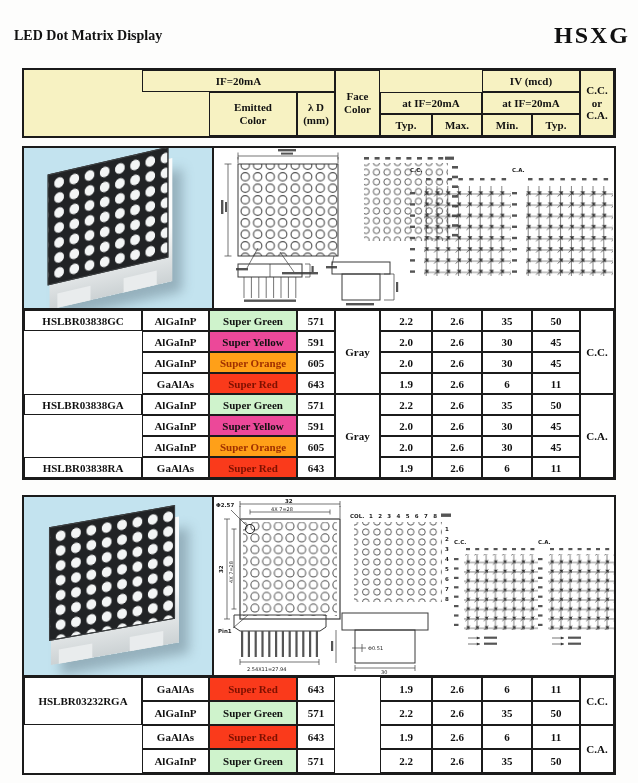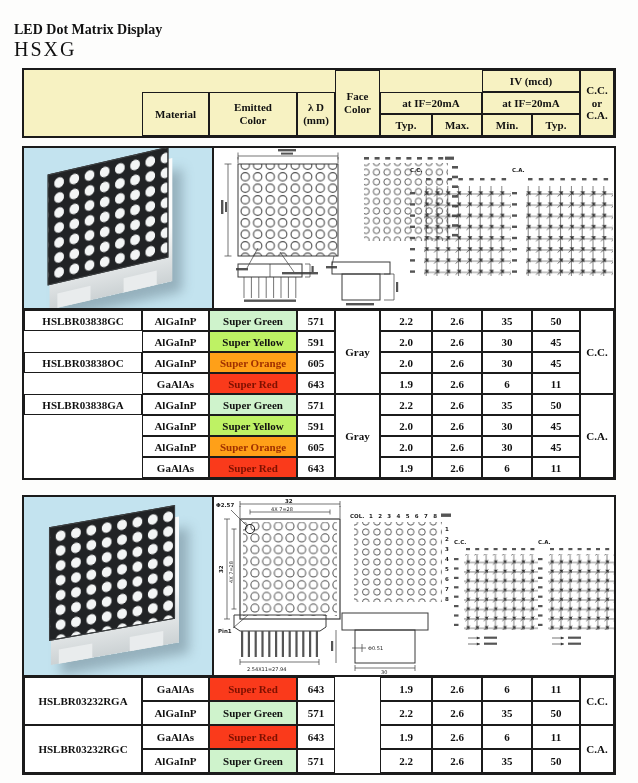--- a/index.html
+++ b/index.html
@@ -2,23 +2,23 @@
 <html><head>
 <meta charset="utf-8">
 <style>
   html,body{margin:0;padding:0;}
   body{
     width:638px;height:783px;position:relative;background:#fdfdfc;
     font-family:"Liberation Serif", serif;color:#111;overflow:hidden;
   }
   
   .page-header{position:absolute;left:14px;right:8px;top:22px;display:flex;
-    justify-content:space-between;align-items:flex-start;flex-direction:column;}
+    justify-content:space-between;align-items:center;}
   .page-title{font-size:14px;font-weight:bold;}
-  .brand{font-size:20px;font-weight:normal;letter-spacing:2px;}
+  .brand{font-size:24px;font-weight:bold;letter-spacing:2px;}
 
   
   :root{--cols:118px 67px 88px 38px 45px 52px 50px 50px 48px 34px;--bd:#1b1b1b;}
 
   
   .htable{position:absolute;left:22px;top:68px;width:590px;border:2px solid var(--bd);
     background:#F7F2C2;display:grid;grid-template-columns:var(--cols);grid-auto-rows:22px;}
   .hc{border:1px solid var(--bd);display:flex;flex-direction:column;align-items:center;
     justify-content:center;font-weight:bold;font-size:11px;line-height:1.15;
     text-align:center;white-space:pre-line;}
@@ -48,41 +48,41 @@
     background-image:radial-gradient(circle,#f3f5f5 4.6px,rgba(0,0,0,0) 5.4px);
     background-size:15.6px 14.6px;background-position:3px 2px;}
 
   
   .dgrid{display:grid;grid-template-columns:var(--cols);}
   .sec1 .dgrid{grid-auto-rows:21px;}
   .sec2 .dgrid{grid-auto-rows:24px;}
   .dc{border:1px solid var(--bd);display:flex;align-items:center;justify-content:center;
     font-weight:bold;font-size:11px;background:#fff;}
   .c-green{background:#CFF3CC;}
-  .c-yellow{background:#bef264;}
+  .c-yellow{background:#ec4899;}
   .c-orange{background:#FFA018;color:#A03000;}
   .c-red{background:#FA3A1B;color:#7D1000;}
 
   
   .ln{stroke:#3a3a3a;fill:none;stroke-width:1;}
   .thin{stroke:#3a3a3a;fill:none;stroke-width:.7;}
   .sm{fill:#555;}
   .dt{font-family:"DejaVu Sans",sans-serif;font-size:5.5px;font-weight:bold;fill:#1a1a1a;}
   .dts{font-family:"DejaVu Sans",sans-serif;font-size:5px;fill:#1a1a1a;}
 </style>
 </head>
 <body>
 
 <div class="page-header">
   <div class="page-title">LED Dot Matrix Display</div>
   <div class="brand">HSXG</div>
 </div>
 
 <div class="htable">
-  <div class="hc" style="grid-area:2/2/4/3">Material</div>
+  <div class="hc" style="grid-area:1/2/2/5">IF=20mA</div>
   <div class="hc" style="grid-area:2/3/4/4">Emitted
 Color</div>
   <div class="hc" style="grid-area:2/4/4/5">λ D
 (mm)</div>
   <div class="hc" style="grid-area:1/5/4/6">Face
 Color</div>
   <div class="hc" style="grid-area:2/6/3/8">at IF=20mA</div>
   <div class="hc" style="grid-area:3/6/4/7">Typ.</div>
   <div class="hc" style="grid-area:3/7/4/8">Max.</div>
   <div class="hc" style="grid-area:1/8/2/10">IV (mcd)</div>
@@ -230,21 +230,20 @@
     <div class="dc" style="grid-area:1/9">50</div>
 
     <div class="dc" style="grid-area:2/2">AlGaInP</div>
     <div class="dc c-yellow" style="grid-area:2/3">Super Yellow</div>
     <div class="dc" style="grid-area:2/4">591</div>
     <div class="dc" style="grid-area:2/6">2.0</div>
     <div class="dc" style="grid-area:2/7">2.6</div>
     <div class="dc" style="grid-area:2/8">30</div>
     <div class="dc" style="grid-area:2/9">45</div>
 
-    <div class="dc" style="grid-area:3/1">HSLBR03838OC</div>
     <div class="dc" style="grid-area:3/2">AlGaInP</div>
     <div class="dc c-orange" style="grid-area:3/3">Super Orange</div>
     <div class="dc" style="grid-area:3/4">605</div>
     <div class="dc" style="grid-area:3/6">2.0</div>
     <div class="dc" style="grid-area:3/7">2.6</div>
     <div class="dc" style="grid-area:3/8">30</div>
     <div class="dc" style="grid-area:3/9">45</div>
 
     <div class="dc" style="grid-area:4/2">GaAlAs</div>
     <div class="dc c-red" style="grid-area:4/3">Super Red</div>
@@ -272,20 +271,21 @@
     <div class="dc" style="grid-area:6/9">45</div>
 
     <div class="dc" style="grid-area:7/2">AlGaInP</div>
     <div class="dc c-orange" style="grid-area:7/3">Super Orange</div>
     <div class="dc" style="grid-area:7/4">605</div>
     <div class="dc" style="grid-area:7/6">2.0</div>
     <div class="dc" style="grid-area:7/7">2.6</div>
     <div class="dc" style="grid-area:7/8">30</div>
     <div class="dc" style="grid-area:7/9">45</div>
 
+    <div class="dc" style="grid-area:8/1">HSLBR03838RA</div>
     <div class="dc" style="grid-area:8/2">GaAlAs</div>
     <div class="dc c-red" style="grid-area:8/3">Super Red</div>
     <div class="dc" style="grid-area:8/4">643</div>
     <div class="dc" style="grid-area:8/6">1.9</div>
     <div class="dc" style="grid-area:8/7">2.6</div>
     <div class="dc" style="grid-area:8/8">6</div>
     <div class="dc" style="grid-area:8/9">11</div>
 
     <div class="dc" style="grid-area:1/5/5/6">Gray</div>
     <div class="dc" style="grid-area:5/5/9/6">Gray</div>
@@ -434,21 +434,20 @@
           <path class="thin" d="M14 105 H26"></path>
             <path d="M26 105 l-3.2 -1.6 v3.2 Z" fill="#333"></path>
             <rect class="sm" x="30" y="103.6" width="13" height="2.2"></rect>
         </g>
       </svg>
     </div>
   </div>
 
   <div class="dgrid">
     <div class="dc" style="grid-area:1/1/3/2">HSLBR03232RGA</div>
-    <div class="dc" style="grid-area:3/1/5/2">HSLBR03232RGC</div>
 
     <div class="dc" style="grid-area:1/2">GaAlAs</div>
     <div class="dc c-red" style="grid-area:1/3">Super Red</div>
     <div class="dc" style="grid-area:1/4">643</div>
     <div class="dc" style="grid-area:1/6">1.9</div>
     <div class="dc" style="grid-area:1/7">2.6</div>
     <div class="dc" style="grid-area:1/8">6</div>
     <div class="dc" style="grid-area:1/9">11</div>
 
     <div class="dc" style="grid-area:2/2">AlGaInP</div>

